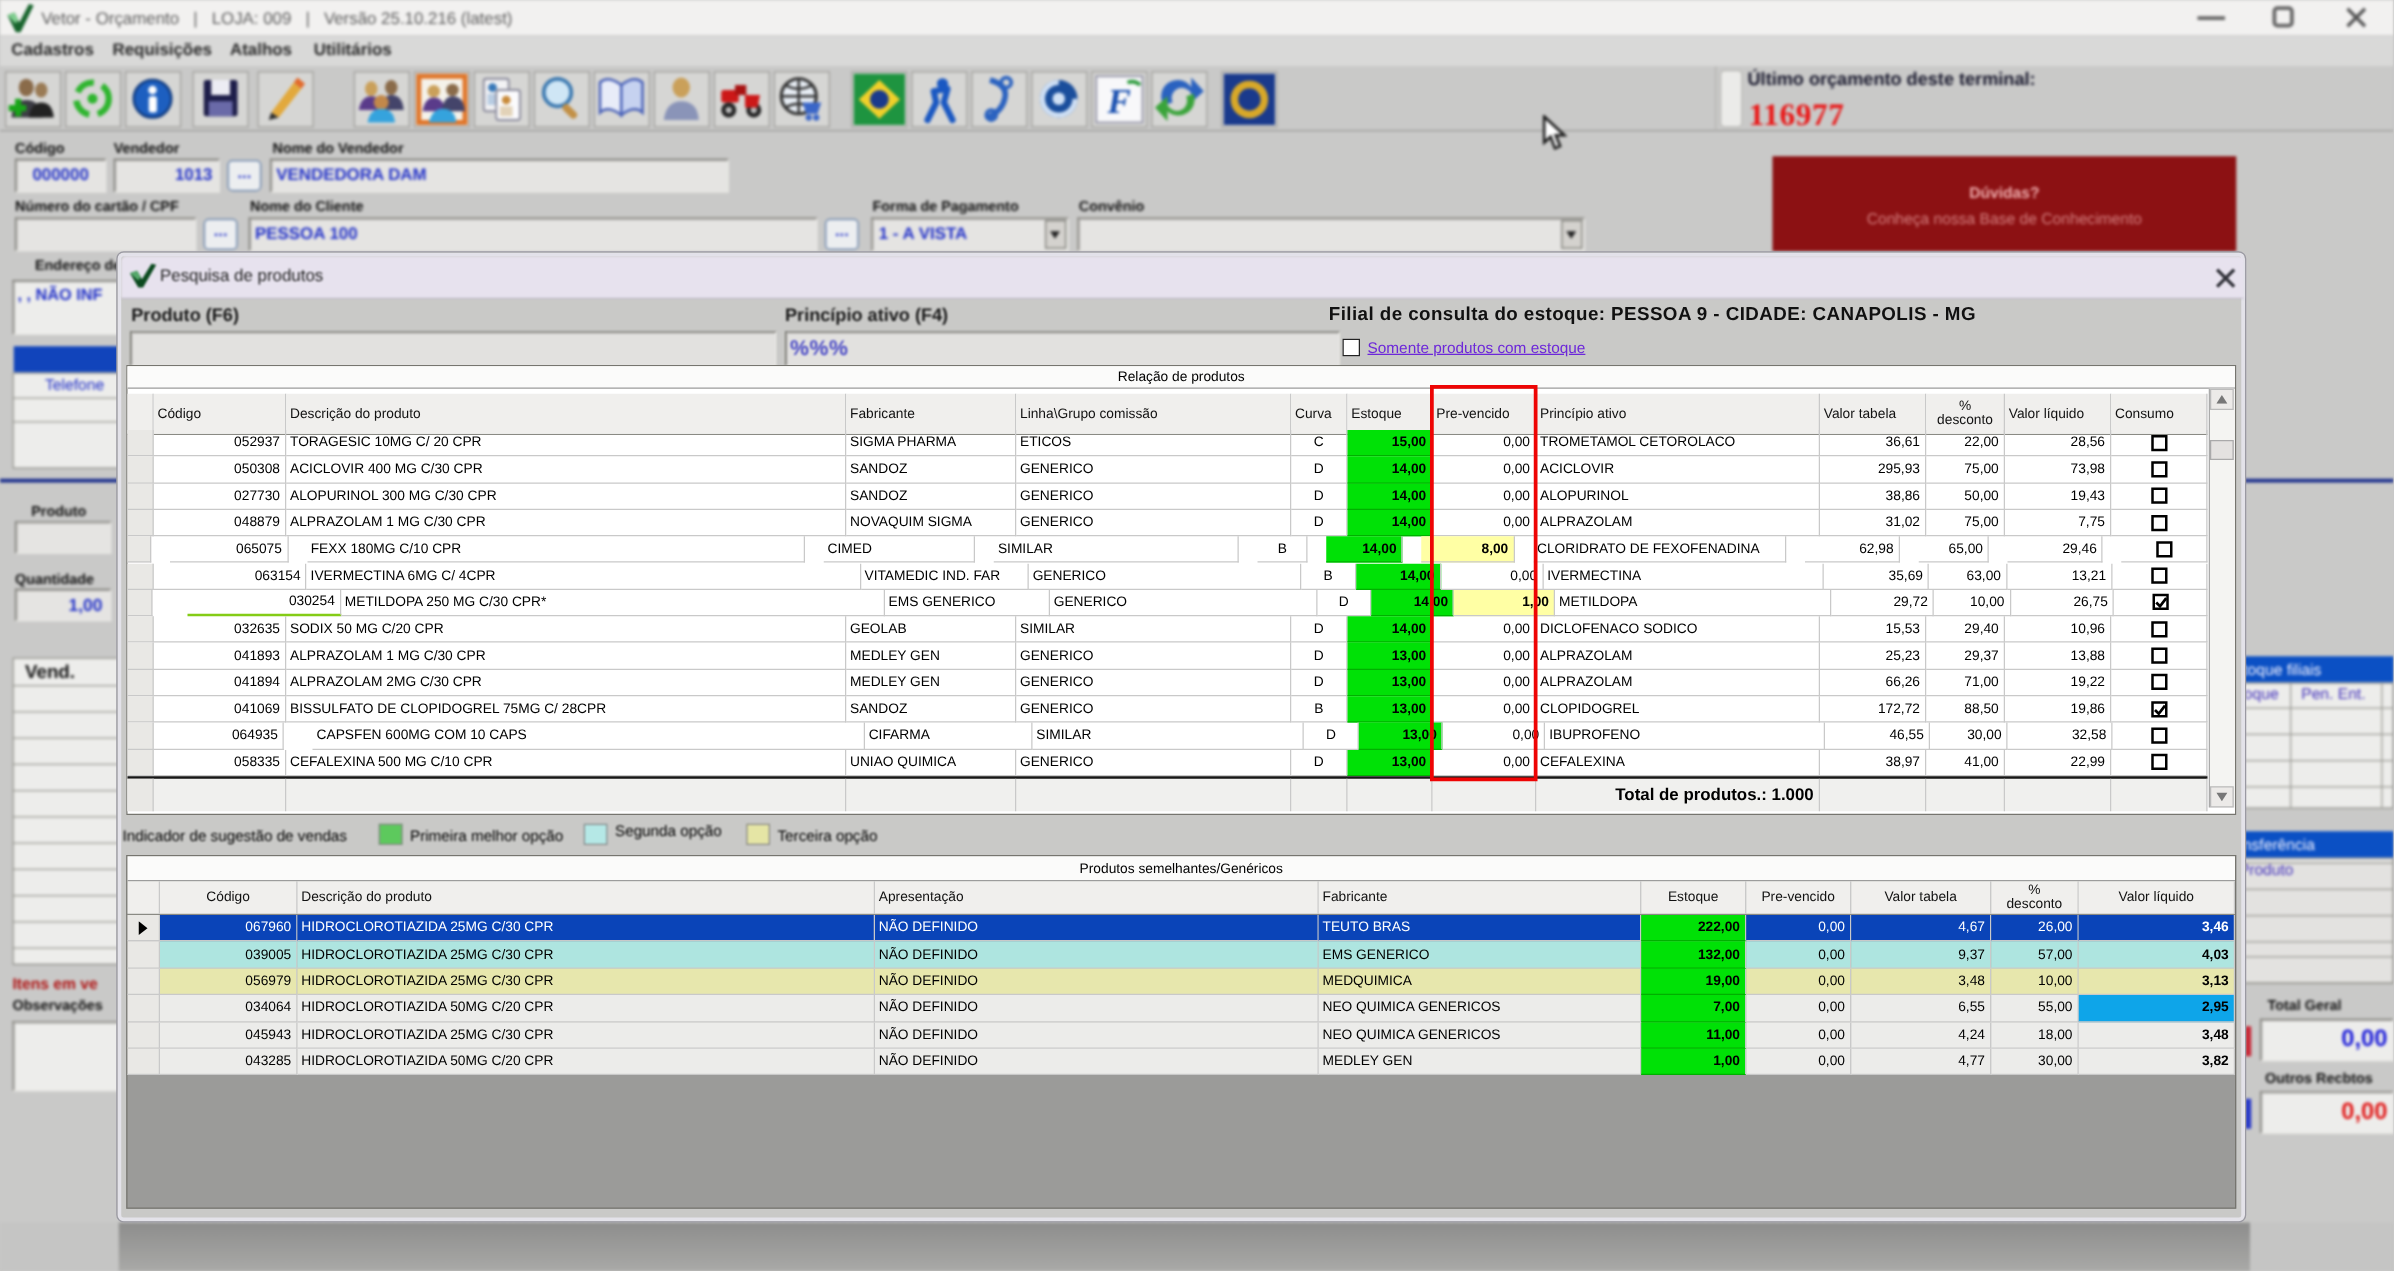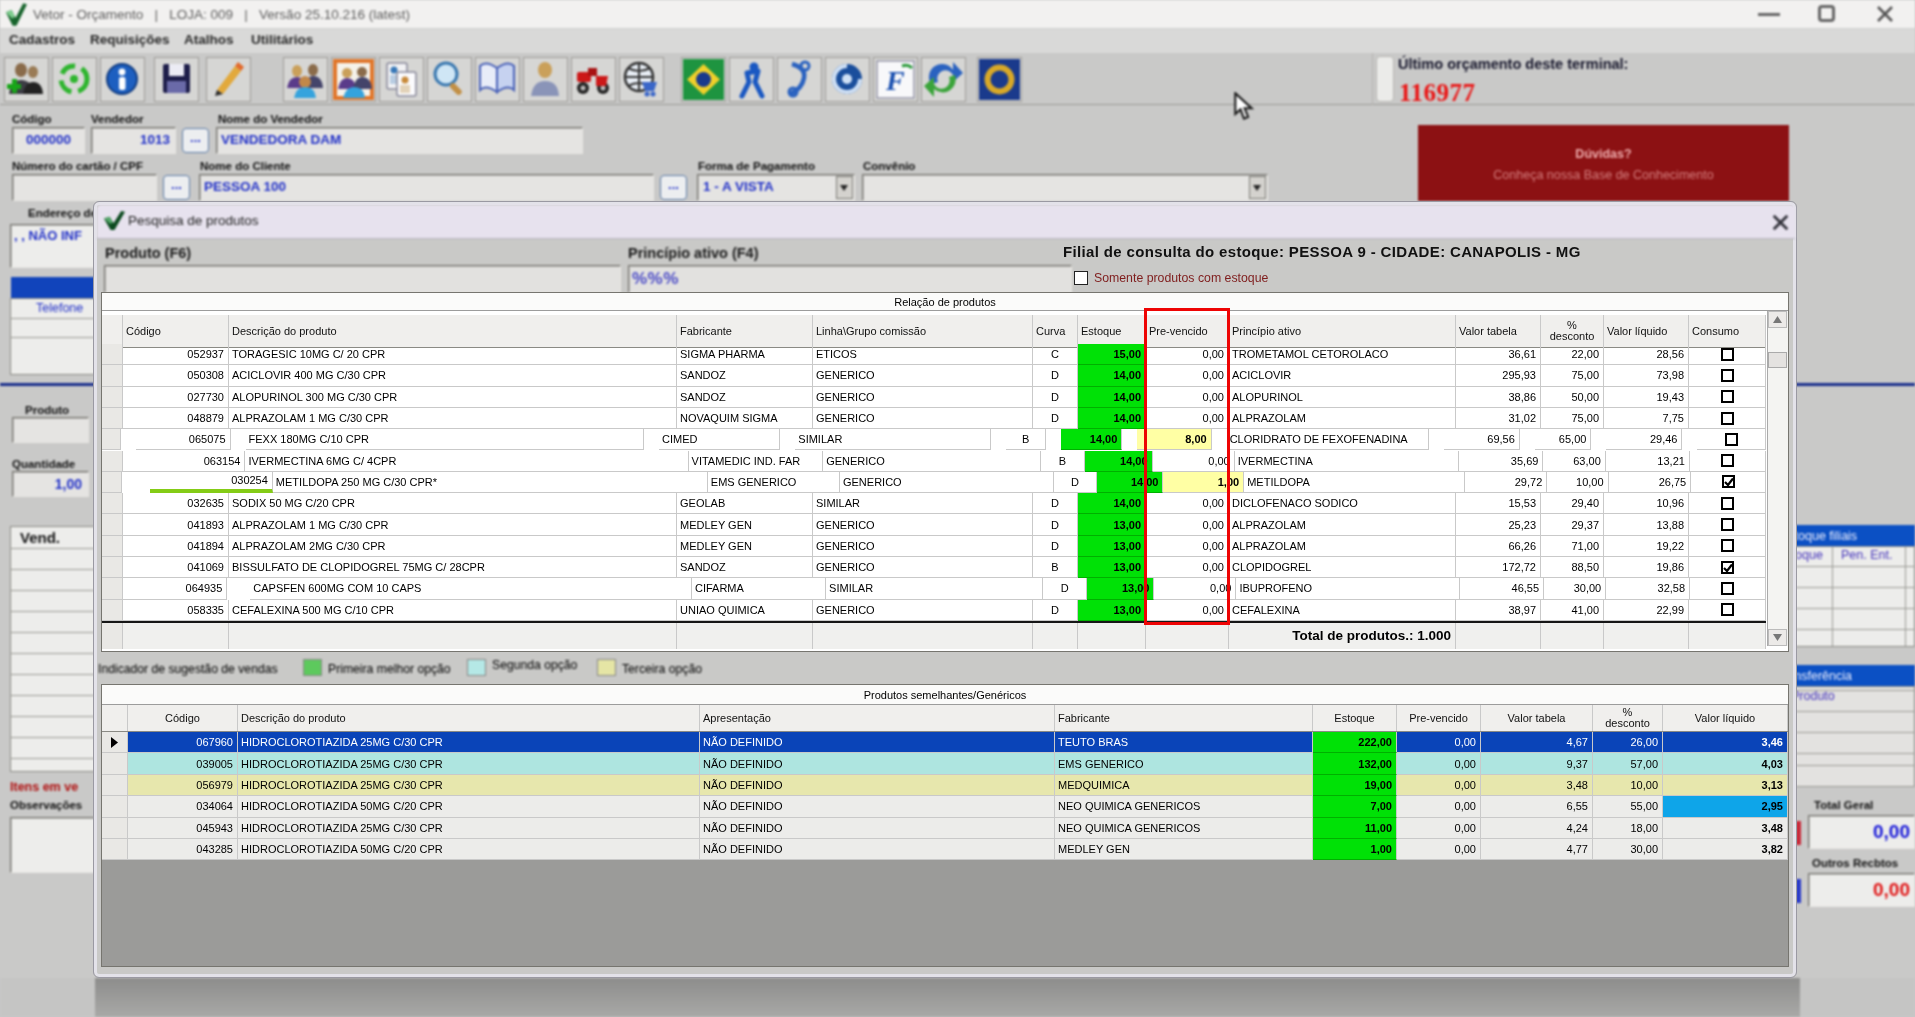--- a/index.html
+++ b/index.html
@@ -285,21 +285,21 @@
 <div class="a" style="left:4px;top:37px;width:980px;height:60px;filter:blur(0.9px);">
         <div class="a" style="left:7px;top:6px;font-size:14.5px;font-weight:bold;color:#1a1a1a;">Produto (F6)</div>
         <div class="a fld" style="left:6px;top:26px;width:517px;height:28px;background:#e2e1df;"></div>
         <div class="a" style="left:530px;top:6px;font-size:14.5px;font-weight:bold;color:#1a1a1a;">Princípio ativo (F4)</div>
         <div class="a fld" style="left:530px;top:26px;width:444px;height:28px;background:#e2e1df;">
           <div style="padding:3px 0 0 3px;font-size:17px;font-weight:bold;color:#4848c6;letter-spacing:0.5px;">%%%</div>
         </div>
       </div>
 <div class="a" style="left:969px;top:41px;font-size:15px;font-weight:bold;color:#111;letter-spacing:0.35px;">Filial de consulta do estoque: PESSOA 9 - CIDADE: CANAPOLIS - MG</div>
 <div class="a" style="left:980px;top:69px;width:14px;height:14px;border:1px solid #222;background:#fff;"></div>
-<div class="a" style="left:1000px;top:69px;font-size:12.3px;color:#7f1d1d;">Somente produtos com estoque</div>
+<div class="a" style="left:1000px;top:69px;font-size:12.3px;color:#6d28d9;text-decoration:underline;">Somente produtos com estoque</div>
 </div>
 <div class="a" style="left:101px;top:292px;width:1688px;height:360px;background:#fff;border:1px solid #76756f;">
 <div class="a band" style="left:0;top:0;width:1686px;height:18px;">Relação de produtos</div>
 <div class="row" style="left:0;top:22.0px;width:1664px;height:33px;border-bottom:1px solid #8a8a84;">
 <div class="c hd tl" style="width:21px;"></div>
 <div class="c hd tl" style="width:106px;">Código</div>
 <div class="c hd tl" style="width:448px;">Descrição do produto</div>
 <div class="c hd tl" style="width:136px;">Fabricante</div>
 <div class="c hd tl" style="width:220px;">Linha\Grupo comissão</div>
 <div class="c hd tl" style="width:45px;">Curva</div>
@@ -382,21 +382,21 @@
 <div class="row" style="left:0;top:136.2px;width:1664px;height:21.3px;gap:15px;">
 <div class="c" style="width:21px;background:#e9e8e5;border-bottom:1px solid #c9c9c9;"></div>
 <div class="c tr" style="width:106px;border-bottom:1px solid #c9c9c9;">065075</div>
 <div class="c tl" style="width:448px;border-bottom:1px solid #c9c9c9;">FEXX 180MG C/10 CPR</div>
 <div class="c tl" style="width:136px;border-bottom:1px solid #c9c9c9;">CIMED</div>
 <div class="c tl" style="width:220px;border-bottom:1px solid #c9c9c9;">SIMILAR</div>
 <div class="c tc" style="width:45px;border-bottom:1px solid #c9c9c9;">B</div>
 <div class="c tr" style="width:68px;background:#00e106;border-bottom:1px solid #00b000;font-weight:bold;">14,00</div>
 <div class="c tr" style="width:83px;border-bottom:1px solid #c9c9c9;background:#ffffa4;font-weight:bold;">8,00</div>
 <div class="c tl" style="width:227px;border-bottom:1px solid #c9c9c9;">CLORIDRATO DE FEXOFENADINA</div>
-<div class="c tr" style="width:85px;border-bottom:1px solid #c9c9c9;">69,56</div>
+<div class="c tr" style="width:85px;border-bottom:1px solid #c9c9c9;">62,98</div>
 <div class="c tr" style="width:63px;border-bottom:1px solid #c9c9c9;">65,00</div>
 <div class="c tr" style="width:85px;border-bottom:1px solid #c9c9c9;">29,46</div>
 <div class="c tc" style="width:77px;border-bottom:1px solid #c9c9c9;">
           <div class="cb"></div>
         </div>
 </div>
 <div class="row" style="left:0;top:157.5px;width:1664px;height:21.3px;">
 <div class="c" style="width:21px;background:#e9e8e5;border-bottom:1px solid #c9c9c9;"></div>
 <div class="c tr" style="width:124px;border-bottom:1px solid #c9c9c9;">063154</div>
 <div class="c tl" style="width:448px;border-bottom:1px solid #c9c9c9;">IVERMECTINA 6MG C/ 4CPR</div>
@@ -408,21 +408,21 @@
 <div class="c tl" style="width:227px;border-bottom:1px solid #c9c9c9;">IVERMECTINA</div>
 <div class="c tr" style="width:85px;border-bottom:1px solid #c9c9c9;">35,69</div>
 <div class="c tr" style="width:63px;border-bottom:1px solid #c9c9c9;">63,00</div>
 <div class="c tr" style="width:85px;border-bottom:1px solid #c9c9c9;">13,21</div>
 <div class="c tc" style="width:77px;border-bottom:1px solid #c9c9c9;">
           <div class="cb"></div>
         </div>
 </div>
 <div class="row" style="left:0;top:178.8px;width:1664px;height:21.3px;">
 <div class="c" style="width:21px;background:#e9e8e5;border-bottom:1px solid #c9c9c9;"></div>
-<div class="c tr" style="width:126px;border-bottom:4px solid #84cc16;margin-left:28px;">030254</div>
+<div class="c tr" style="width:126px;border-bottom:2px solid #84cc16;margin-left:28px;">030254</div>
 <div class="c tl" style="width:448px;border-bottom:1px solid #c9c9c9;">METILDOPA 250 MG C/30 CPR*</div>
 <div class="c tl" style="width:136px;border-bottom:1px solid #c9c9c9;">EMS GENERICO</div>
 <div class="c tl" style="width:220px;border-bottom:1px solid #c9c9c9;">GENERICO</div>
 <div class="c tc" style="width:45px;border-bottom:1px solid #c9c9c9;">D</div>
 <div class="c tr" style="width:68px;background:#00e106;border-bottom:1px solid #00b000;font-weight:bold;">14,00</div>
 <div class="c tr" style="width:83px;border-bottom:1px solid #c9c9c9;background:#ffffa4;font-weight:bold;">1,00</div>
 <div class="c tl" style="width:227px;border-bottom:1px solid #c9c9c9;">METILDOPA</div>
 <div class="c tr" style="width:85px;border-bottom:1px solid #c9c9c9;">29,72</div>
 <div class="c tr" style="width:63px;border-bottom:1px solid #c9c9c9;">10,00</div>
 <div class="c tr" style="width:85px;border-bottom:1px solid #c9c9c9;">26,75</div>

